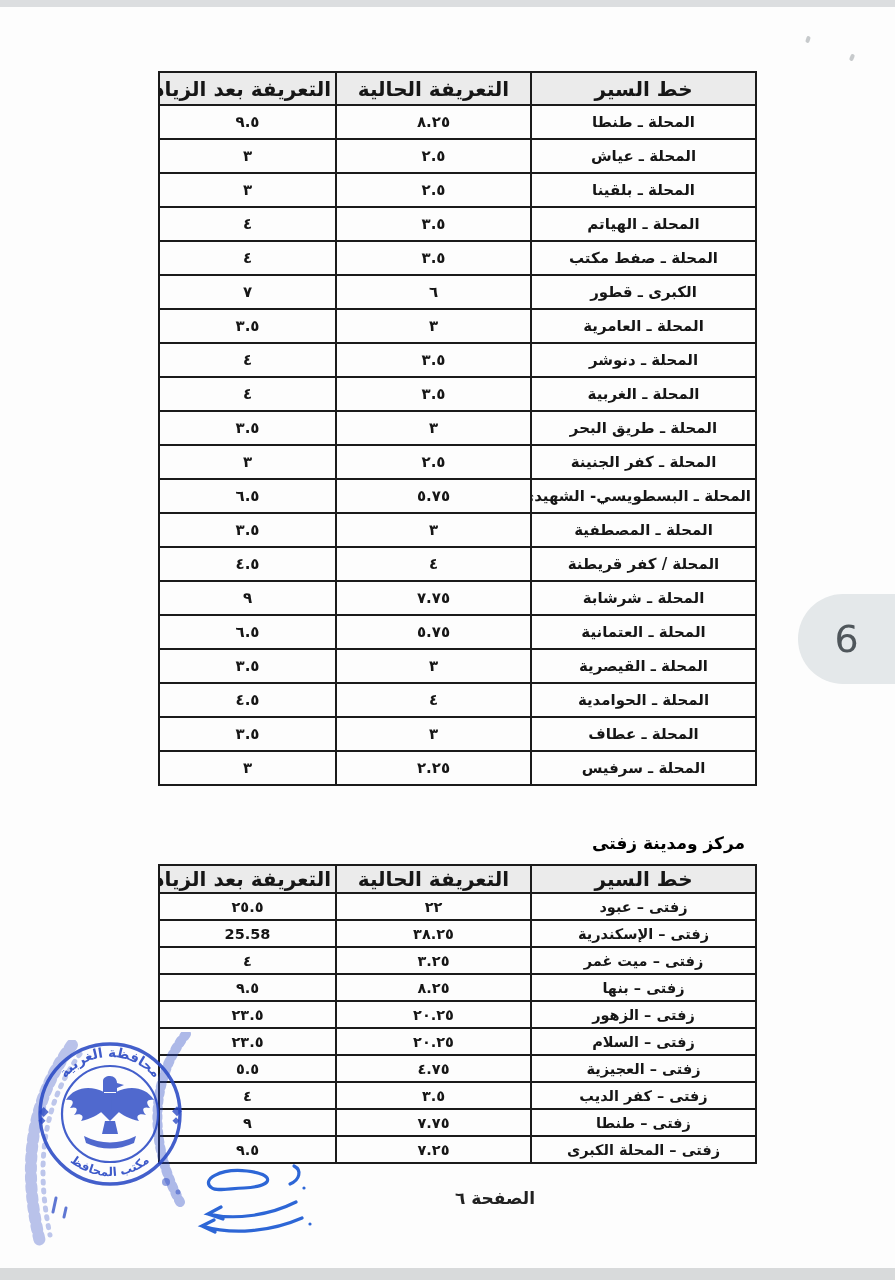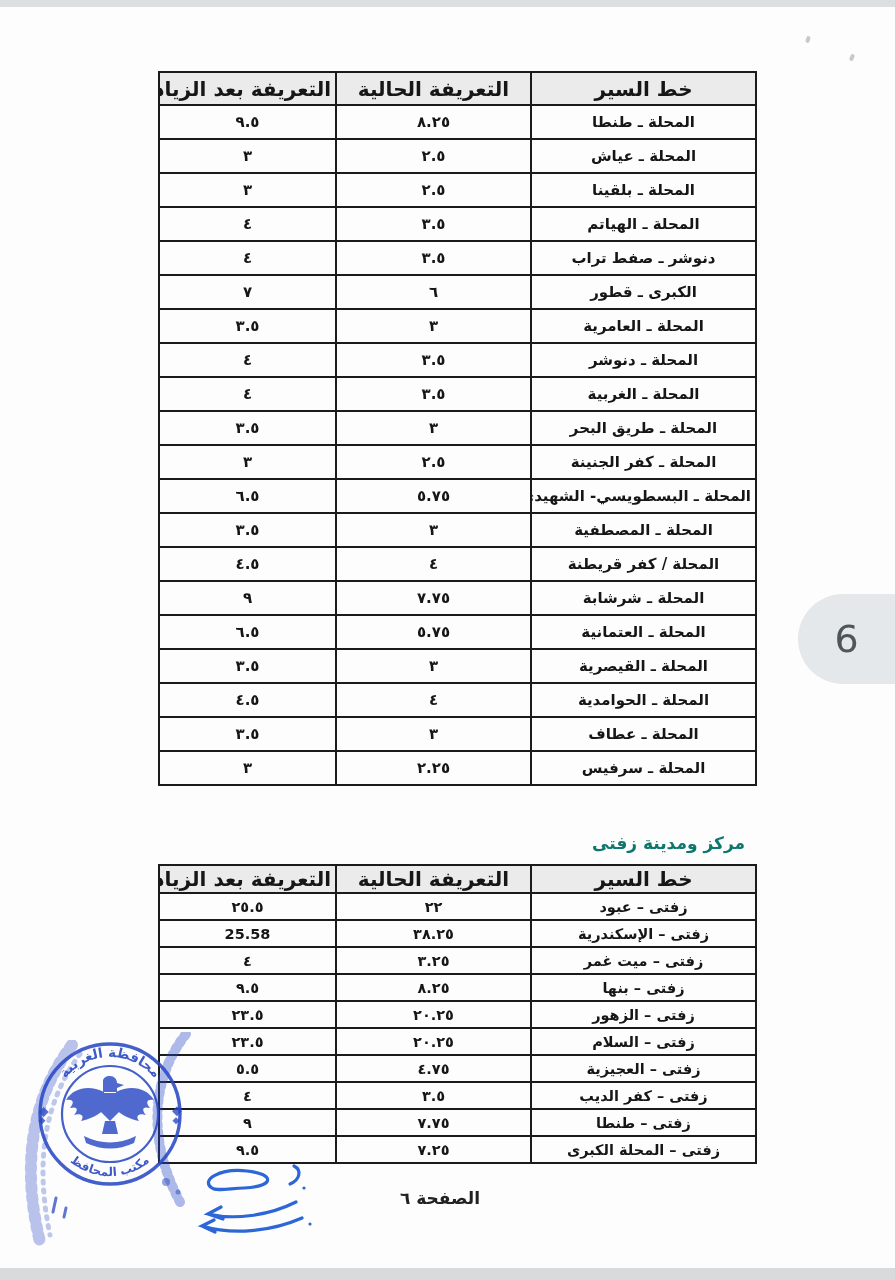--- a/index.html
+++ b/index.html
@@ -21,24 +21,24 @@
     font-weight:bold;padding:0 4px;overflow:hidden;white-space:nowrap;
   }
   th{background:#ebebeb;font-size:20px;}
   .t1 th{height:31px;}
   .t1 td{height:32px;font-size:15px;}
   .t2 th{height:26px;}
   .t2 td{height:25px;font-size:14.5px;border-radius:13px;}
 
   .section-title{
     position:absolute;top:833px;right:150px;direction:rtl;
-    font-size:17px;font-weight:bold;color:#0f766e;
+    font-size:17px;font-weight:bold;color:#000000;
   }
   .footer-label{
-    position:absolute;top:1188px;left:345px;width:190px;text-align:center;
+    position:absolute;top:1188px;left:345px;width:190px;text-align:right;
     direction:rtl;font-size:17px;font-weight:600;color:#222;
   }
   .page-badge{
     position:absolute;top:594px;right:0;width:97px;height:90px;
     background:#e4e8ea;border-radius:45px 0 0 45px;
     display:flex;align-items:center;justify-content:center;
     font-size:38px;color:#4f565b;user-select:none;
   }
   .stamp-svg{position:absolute;left:10px;top:1022px;filter:blur(0.3px);}
   .signature-svg{position:absolute;left:192px;top:1162px;}
@@ -87,21 +87,21 @@
             <td>المحلة ـ بلقينا</td>
             <td>٢.٥</td>
             <td>٣</td>
           </tr>
           <tr>
             <td>المحلة ـ الهياتم</td>
             <td>٣.٥</td>
             <td>٤</td>
           </tr>
           <tr>
-            <td>دنوشر ـ صفط تراب</td>
+            <td>المحلة ـ صفط مكتب</td>
             <td>٣.٥</td>
             <td>٤</td>
           </tr>
           <tr>
             <td>الكبرى ـ قطور</td>
             <td>٦</td>
             <td>٧</td>
           </tr>
           <tr>
             <td>المحلة ـ العامرية</td>

